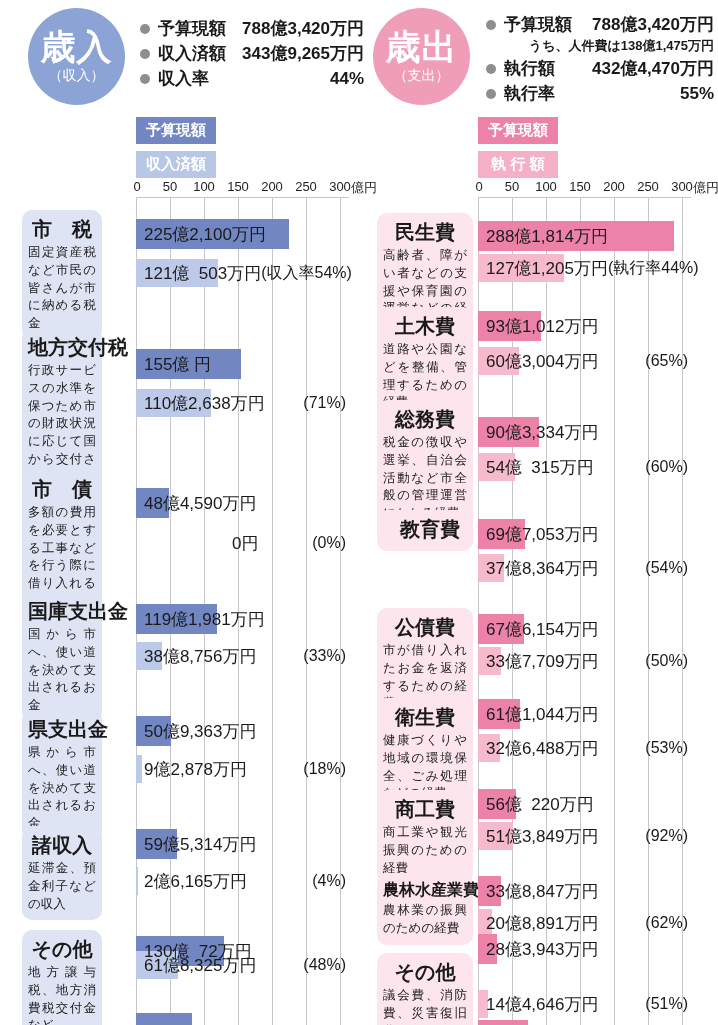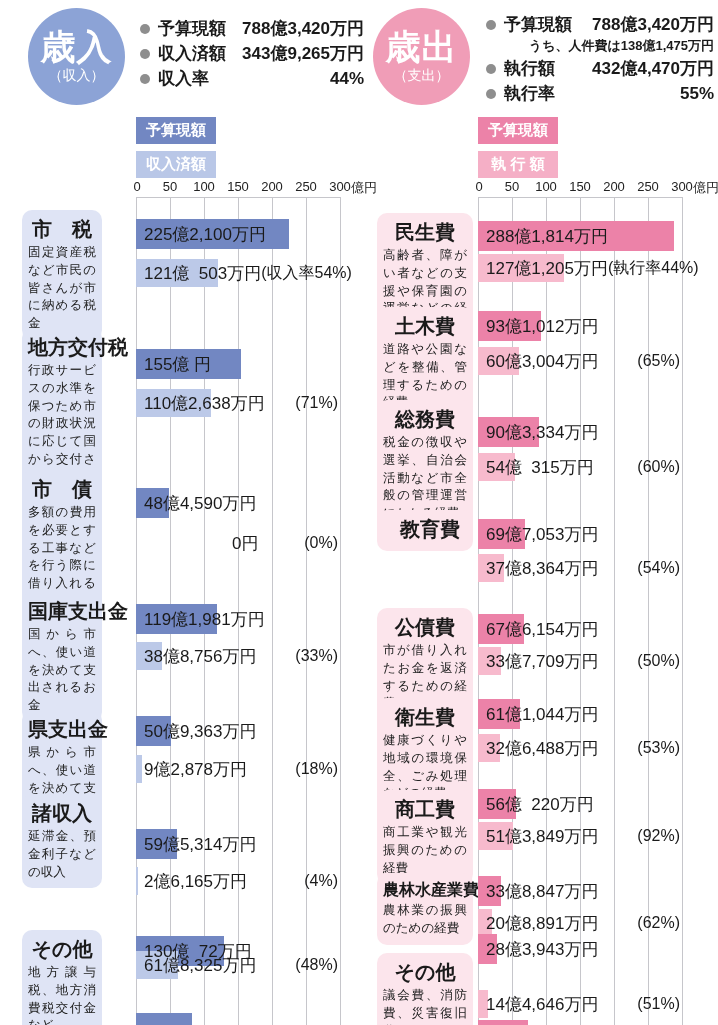--- a/index.html
+++ b/index.html
@@ -23,21 +23,21 @@
   .chip{position:absolute;width:80px;padding:4px 0;text-align:center;font-size:15px;
         font-weight:bold;color:#fff;white-space:pre;}
   .chip-b-dark{background:#7287c2;} .chip-b-light{background:#b9c7e7;}
   .chip-p-dark{background:#ec82a8;} .chip-p-light{background:#f5afc6;}
   
   .axis{position:absolute;height:16px;font-size:13px;color:#222;}
   .axis .tick{position:absolute;transform:translateX(-50%);white-space:pre;}
   .axis .unit{position:absolute;white-space:pre;}
   
   .plot{position:absolute;top:197px;width:205px;height:828px;border-top:1px solid #c6c6cb;
-        background-image:repeating-linear-gradient(to right,#c6c6cb 0,#c6c6cb 1px,transparent 1px,transparent 34px);}
+        background-image:repeating-linear-gradient(to right,#c6c6cb 0,#c6c6cb 1px,transparent 1px,transparent 34px);padding-left:8px;}
   .bar-line{position:absolute;left:0;width:100%;height:30px;display:flex;align-items:center;}
   .bar{position:absolute;left:0;top:0;height:100%;}
   .b-dark{background:#7287c2;} .b-light{background:#bcc9e8;height:28px;top:1px;}
   .p-dark{background:#ec82a8;} .p-light{background:#f7bacd;height:28px;top:1px;}
   .bar-value{position:relative;z-index:1;margin-left:8px;font-size:17px;white-space:pre;}
   .rate{position:relative;z-index:1;margin-left:auto;margin-right:3px;font-size:16px;white-space:pre;}
   
   .cat{position:absolute;border-radius:10px;padding:8px 6px 7px;box-sizing:border-box;text-align:center;}
   .cat-blue{left:22px;width:80px;background:#dfe4f5;}
   .cat-pink{left:377px;width:96px;background:#fce5ec;}
@@ -134,21 +134,21 @@
     <div class="d">多額の費用を必要とする工事などを行う際に借り入れるお金</div>
   </div>
   <div class="cat cat-blue" style="top:592px;">
     <div class="t">国庫支出金</div>
     <div class="d">国から市へ、使い道を決めて支出されるお金</div>
   </div>
   <div class="cat cat-blue" style="top:710px;">
     <div class="t">県支出金</div>
     <div class="d">県から市へ、使い道を決めて支出されるお金</div>
   </div>
-  <div class="cat cat-blue" style="top:794px;">
+  <div class="cat cat-blue" style="top:826px;">
     <div class="t">諸収入</div>
     <div class="d">延滞金、預金利子などの収入</div>
   </div>
   <div class="cat cat-blue" style="top:930px;">
     <div class="t">その他</div>
     <div class="d">地方譲与税、地方消費税交付金など</div>
   </div>
 
   <div class="plot" style="left:136px;">
     <div class="bar-line" style="top:21px;">

